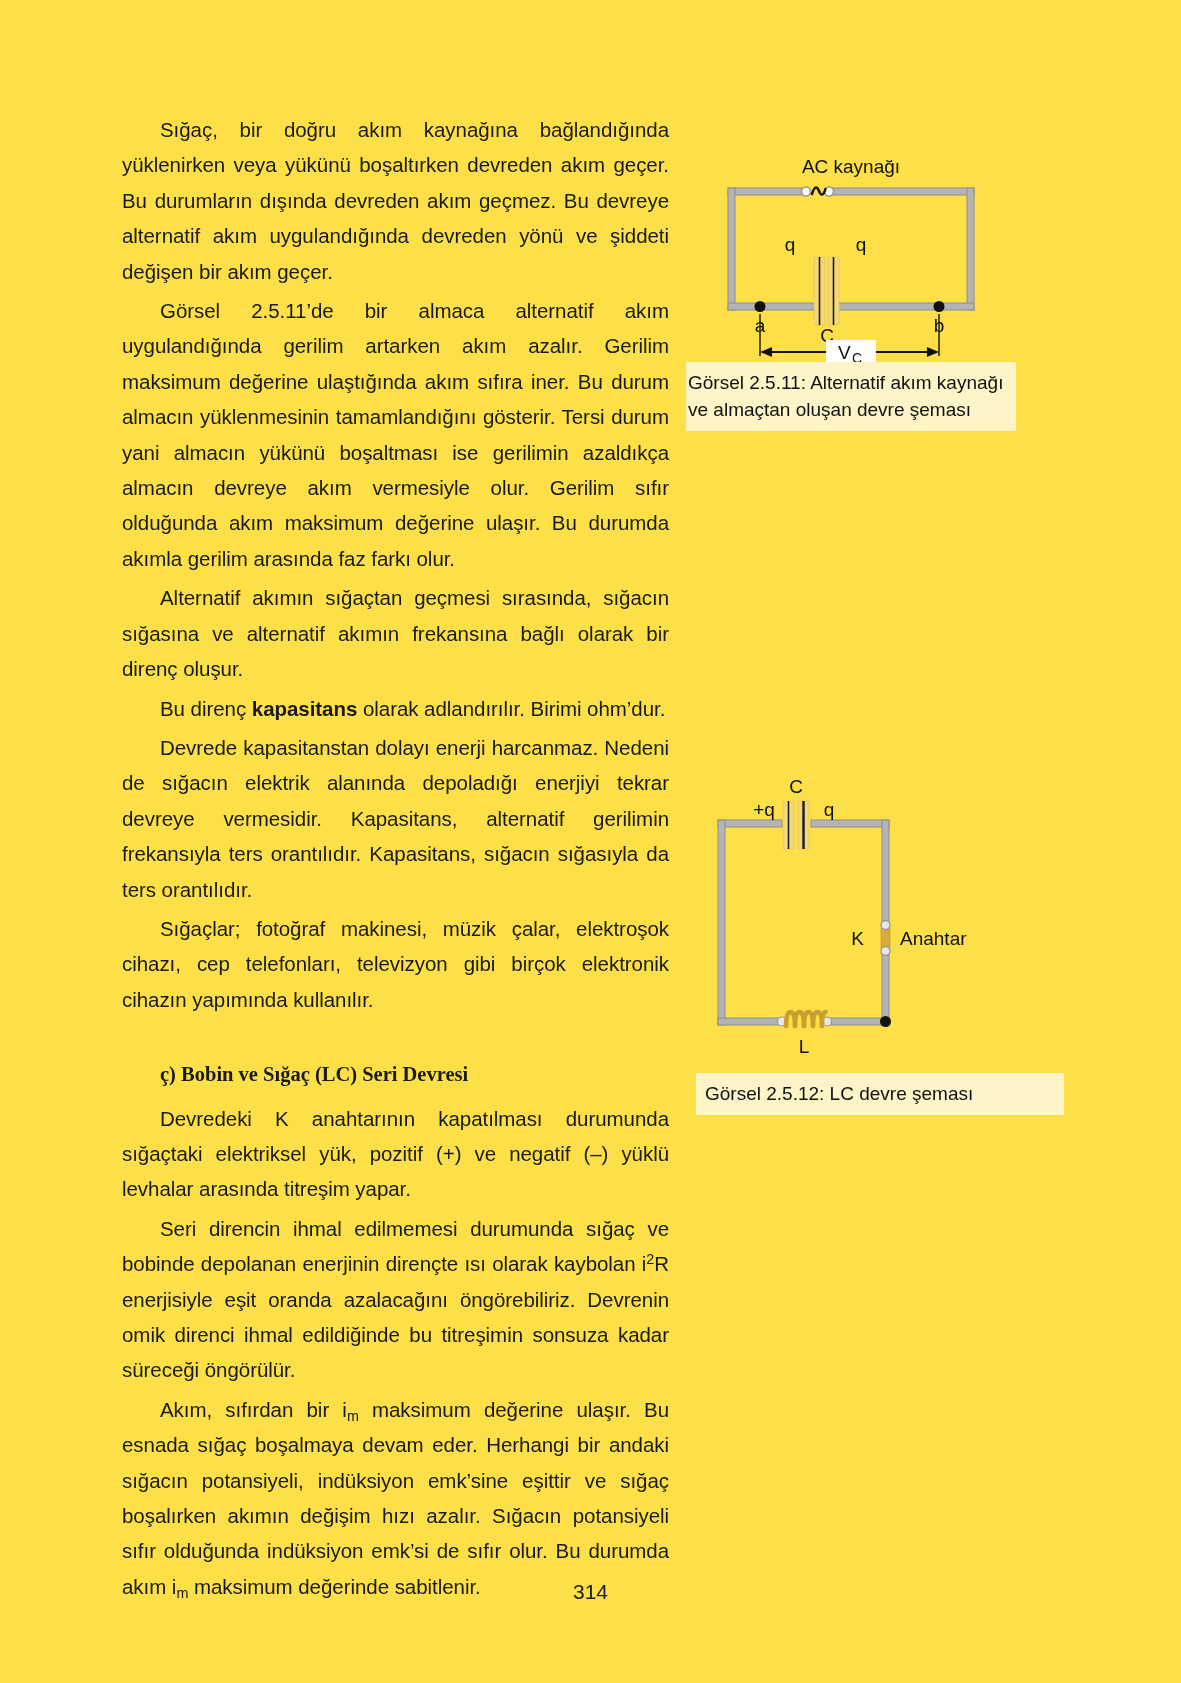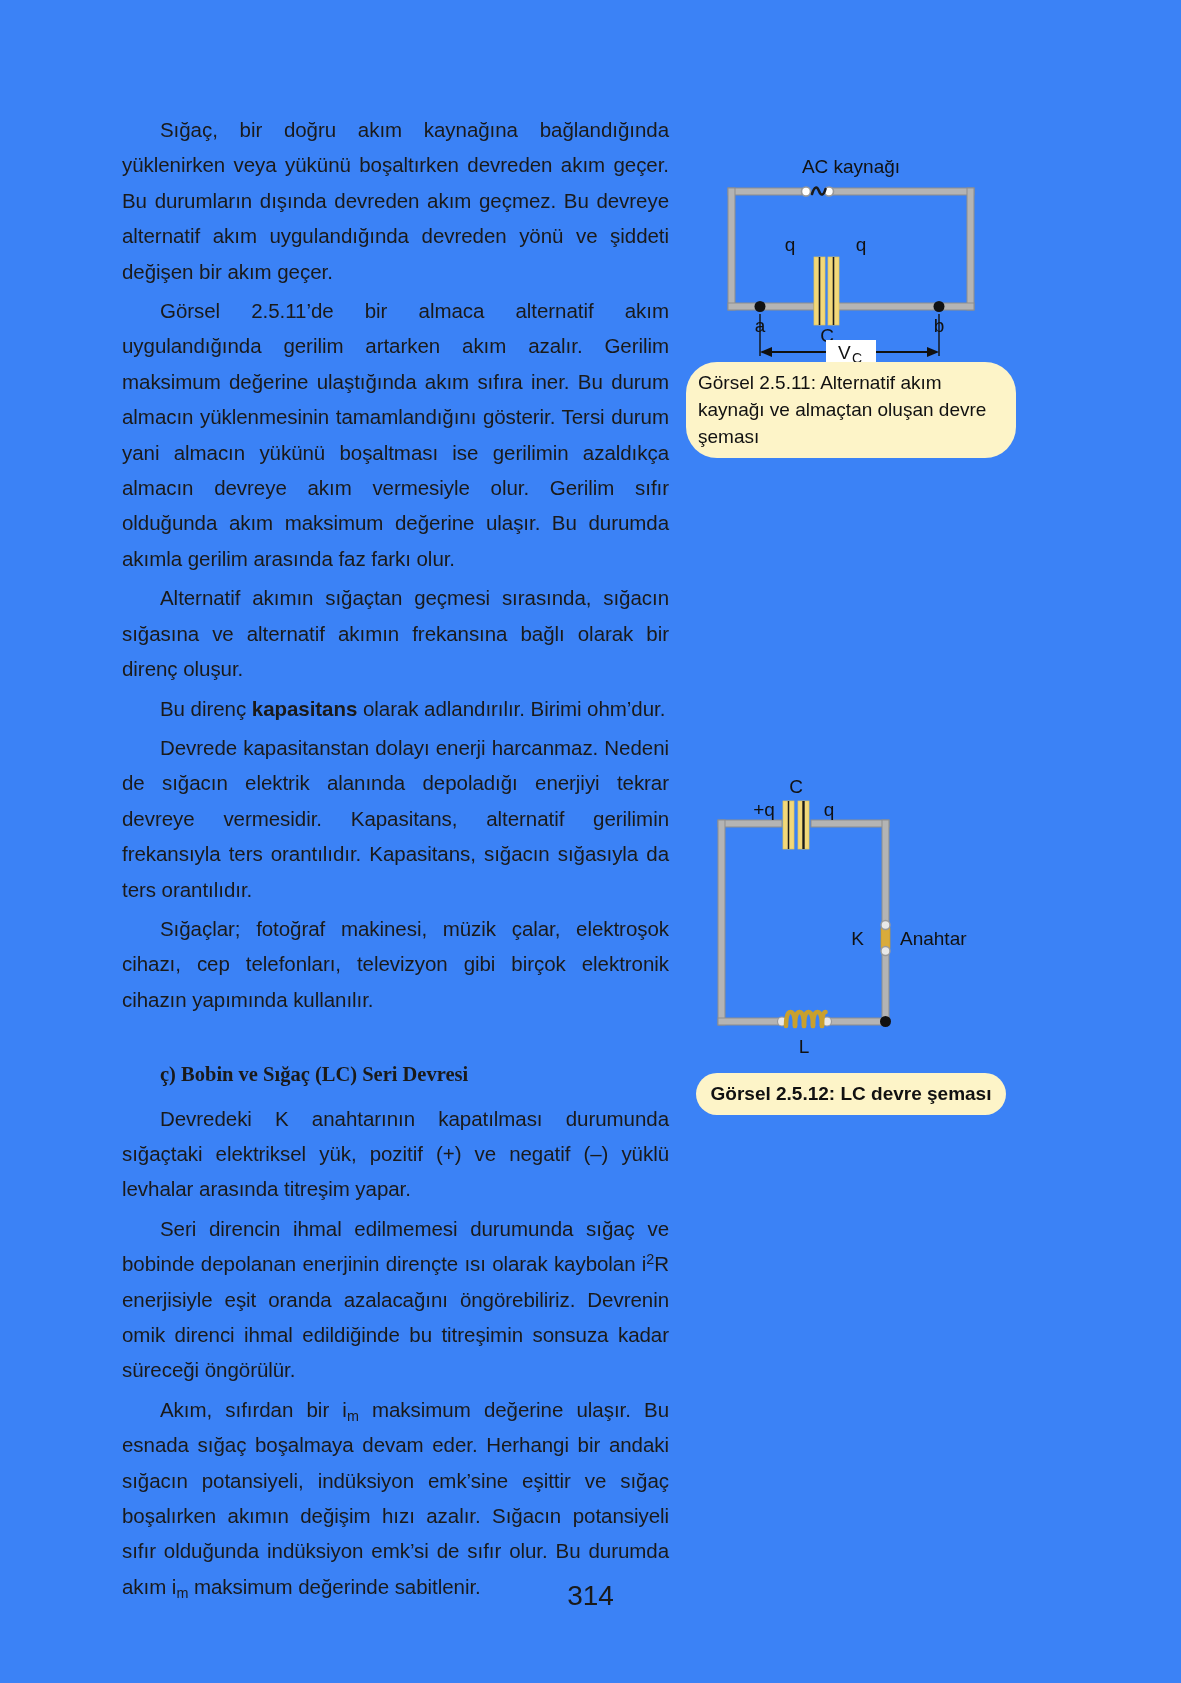--- a/index.html
+++ b/index.html
@@ -13,21 +13,21 @@
     position: relative;
     font-family: "Liberation Sans", sans-serif;
     color: #1a1a1a;
     overflow: hidden;
   }
 
   
   .page {
     position: absolute;
     inset: 0;
-    background: #3b82f6;
+    background: #fde047;
   }
 
   
   .text-col {
     position: absolute;
     left: 122px;
     top: 112px;
     width: 547px;
   }
   .para {
@@ -70,56 +70,54 @@
     width: 330px;
   }
 
   .figure { position: absolute; margin-top: 20px; }
 
   .caption {
     background: #fdf4c8;
     color: #111;
     font-size: 19px;
     line-height: 27px;
-    padding: 7px 9px 8px 12px;
+    padding: 7px 9px 8px 2px;
     box-sizing: border-box;
-    border-radius: 31px;
   }
 
   
   #fig1 { left: 0; top: 130px; width: 330px; height: 285px; }
   #fig1 .svgwrap { position: absolute; left: 0; top: 0; }
   #fig1 .caption {
     position: absolute;
     left: 0px;
     top: 212px;
     width: 330px;
   }
 
   
   #fig2 { left: 0; top: 755px; width: 330px; height: 340px; }
   #fig2 .svgwrap { position: absolute; left: 0; top: 0; }
   #fig2 .caption {
     position: absolute;
     left: 10px;
     top: 298px;
-    width: 310px;
-    text-align: center;
+    width: 368px;
+    text-align: left;
     padding-left: 9px;
-    font-weight: bold;
   }
 
   
   .page-number {
     position: absolute;
     left: 0;
     right: 0;
     top: 1580px;
     text-align: center;
-    font-size: 28px;
+    font-size: 21px;
     color: #1a1a1a;
   }
 
   .svgtext {
     font-family: "Liberation Sans", sans-serif;
     font-size: 19px;
     fill: #111;
   }
   .svgtext-sm {
     font-family: "Liberation Sans", sans-serif;

